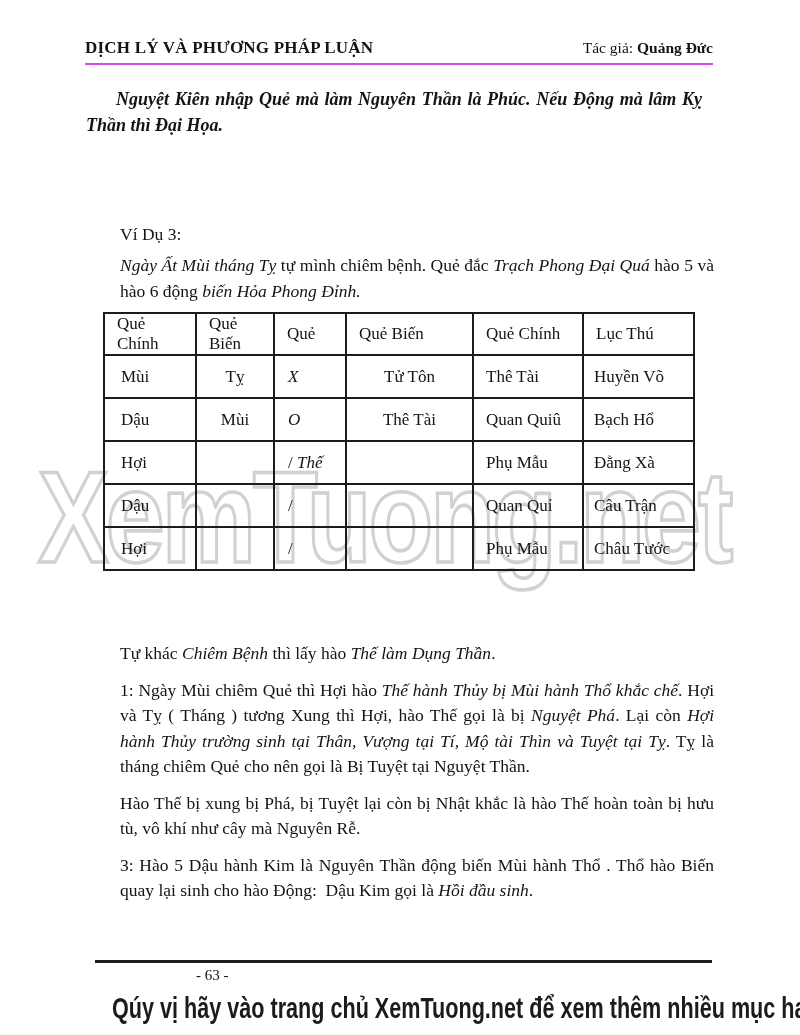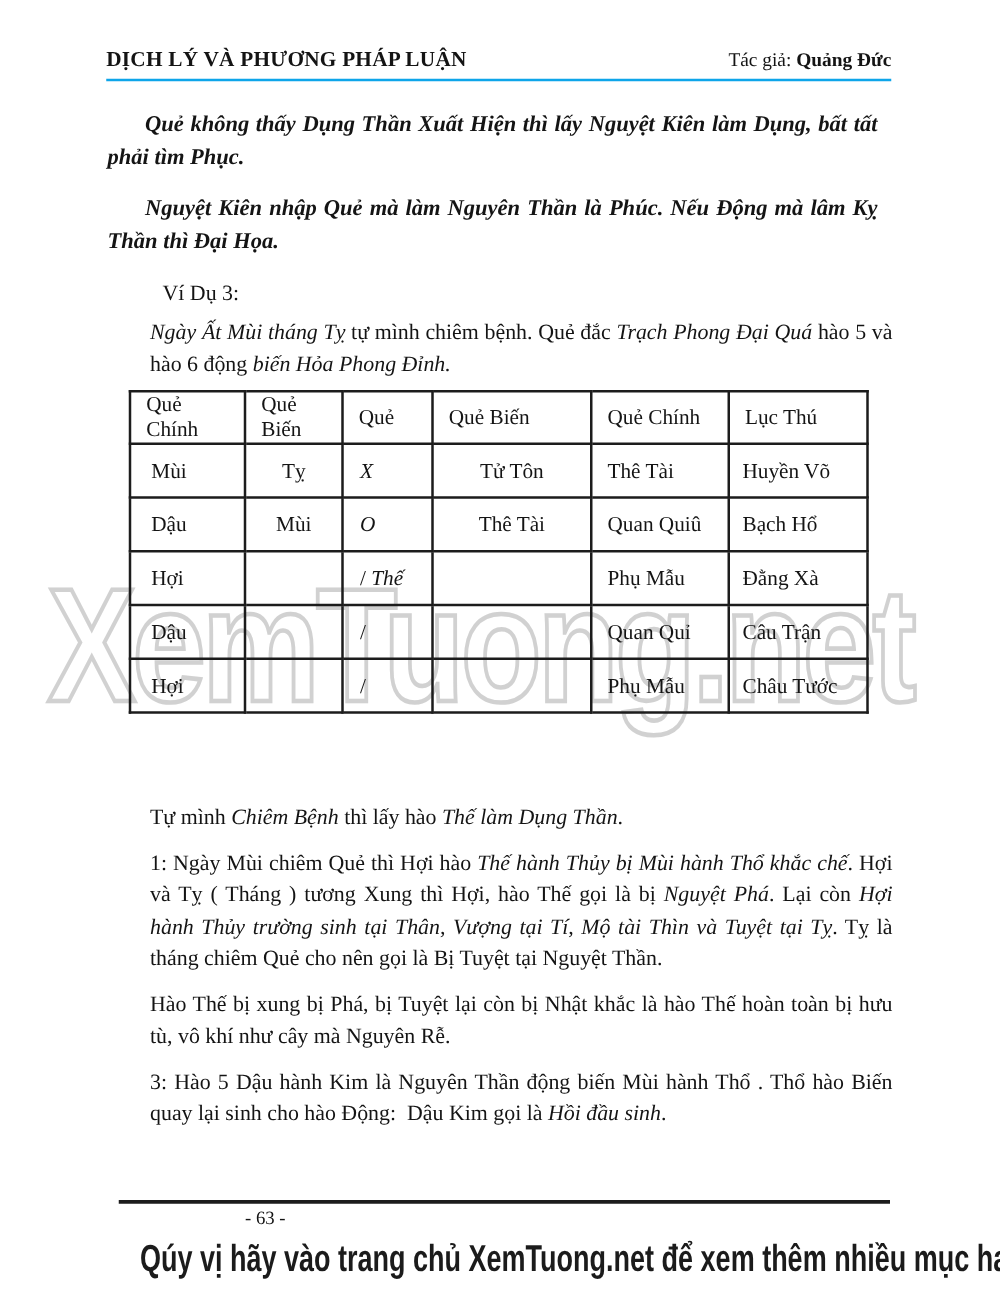--- a/index.html
+++ b/index.html
@@ -6,33 +6,33 @@
   html,body { background:#ffffff; }
   .page {
     position:relative; width:800px; height:1035px; margin:0 auto;
     background:#ffffff; overflow:hidden;
     font-family:"Liberation Serif", serif; color:#141414;
   }
   
   .header {
     position:absolute; top:38px; left:85px; width:628px;
     display:flex; justify-content:space-between; align-items:baseline;
-    border-bottom:2px solid #0ea5e9; padding-bottom:5px;
+    border-bottom:2px solid #d946ef; padding-bottom:5px;
   }
   .header-title { font-weight:bold; font-size:17px; letter-spacing:.2px; }
   .header-right { font-size:15.5px; }
   .header-right .author-name { font-weight:bold; }
   
   .intro { position:absolute; top:86px; left:86px; width:616px; }
   .intro p {
     font-weight:bold; font-style:italic; font-size:18px; line-height:26px;
     text-align:justify; text-indent:30px; margin-bottom:15px;
   }
   
-  .example-label { position:absolute; top:224px; left:120px; font-size:17.5px;margin-left:10px; }
+  .example-label { position:absolute; top:224px; left:120px; font-size:17.5px; }
   .example-intro {
     position:absolute; top:252px; left:120px; width:594px;
     font-size:17.5px; line-height:26px; text-align:justify;
   }
   
   .watermark {
     position:absolute; top:452px; left:38px; width:724px; z-index:1;
     font-family:"Liberation Sans", sans-serif; font-weight:bold;
     font-size:106px; line-height:1; letter-spacing:-3px; white-space:nowrap;
     color:rgba(255,255,255,0.55);
@@ -73,21 +73,20 @@
 <body>
 
 <div class="page">
 
   <div class="header">
     <span class="header-title">DỊCH LÝ VÀ PHƯƠNG PHÁP LUẬN</span>
     <span class="header-right"><span>Tác giả:</span>&nbsp;<span class="author-name">Quảng Đức</span></span>
   </div>
 
   <div class="intro">
-    <p>Quẻ không thấy Dụng Thần Xuất Hiện thì lấy Nguyệt Kiên làm Dụng, bất tất phải tìm Phục.</p>
     <p>Nguyệt Kiên nhập Quẻ mà làm Nguyên Thần là Phúc. Nếu Động mà lâm Kỵ Thần thì Đại Họa.</p>
   </div>
 
   <div class="example-label">Ví Dụ 3:</div>
   <p class="example-intro"><span style="font-style: italic;">Ngày Ất Mùi tháng Tỵ</span><span>  tự mình chiêm bệnh. Quẻ đắc </span><span style="font-style: italic;">Trạch Phong Đại Quá</span><span> hào 5 và hào 6 động </span><span style="font-style: italic;">biến Hỏa Phong Đỉnh.</span></p>
 
   <div class="watermark">XemTuong.net</div>
 
   <table class="hexagram-table">
     <colgroup>
@@ -144,21 +143,21 @@
         <td class="c1"></td>
         <td class="c2"><span>/</span></td>
         <td class="c3"></td>
         <td class="c4">Phụ Mẫu</td>
         <td class="c5">Châu Tước</td>
       </tr>
     </tbody>
   </table>
 
   <div class="notes">
-    <p><span>Tự mình </span><span style="font-style: italic;">Chiêm Bệnh</span><span> thì lấy hào </span><span style="font-style: italic;">Thế làm Dụng Thần</span><span>.</span></p>
+    <p><span>Tự khác </span><span style="font-style: italic;">Chiêm Bệnh</span><span> thì lấy hào </span><span style="font-style: italic;">Thế làm Dụng Thần</span><span>.</span></p>
     <p><span>1: Ngày Mùi chiêm Quẻ thì Hợi hào </span><span style="font-style: italic;">Thế hành Thủy bị Mùi hành Thổ khắc chế</span><span>. Hợi và Tỵ ( Tháng ) tương Xung thì Hợi, hào Thế gọi là bị </span><span style="font-style: italic;">Nguyệt Phá</span><span>. Lại còn </span><span style="font-style: italic;">Hợi hành Thủy trường sinh tại Thân, Vượng tại Tí, Mộ tài Thìn và Tuyệt tại Tỵ</span><span>. Tỵ là tháng chiêm Quẻ cho nên gọi là Bị Tuyệt tại Nguyệt Thần.</span></p>
     <p><span>Hào Thế bị xung bị Phá, bị Tuyệt lại còn bị Nhật khắc là hào Thế hoàn toàn bị hưu tù, vô khí như cây mà Nguyên Rễ.</span></p>
     <p><span>3: Hào 5 Dậu hành Kim là Nguyên Thần động biến Mùi hành Thổ . Thổ hào Biến quay lại sinh cho hào Động:&nbsp; Dậu Kim gọi là </span><span style="font-style: italic; margin-top: 46px;">Hồi đầu sinh</span><span>.</span></p>
   </div>
 
   <div class="footer-rule"></div>
   <div class="page-number">- 63 -</div>
   <div class="banner">Qúy vị hãy vào trang chủ XemTuong.net để xem thêm nhiều mục hay khác</div>
 
 </div>

